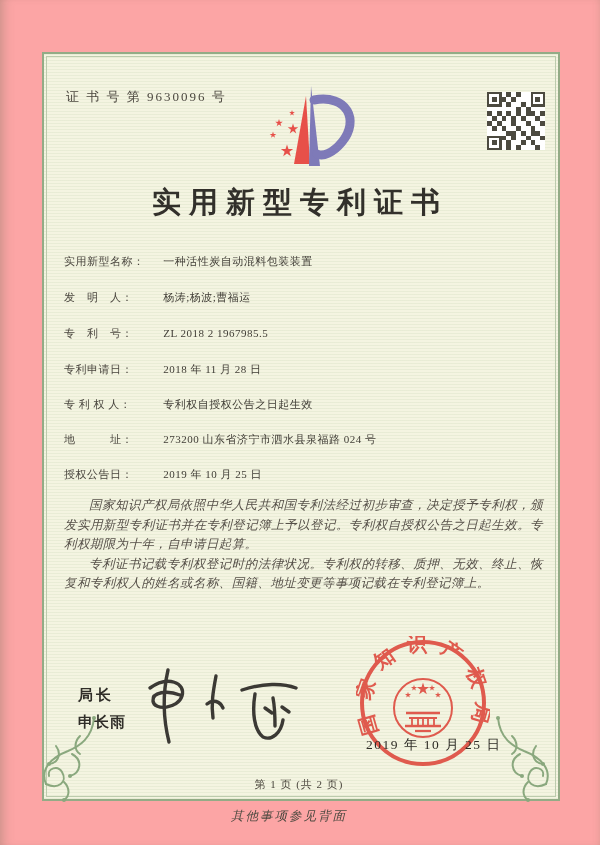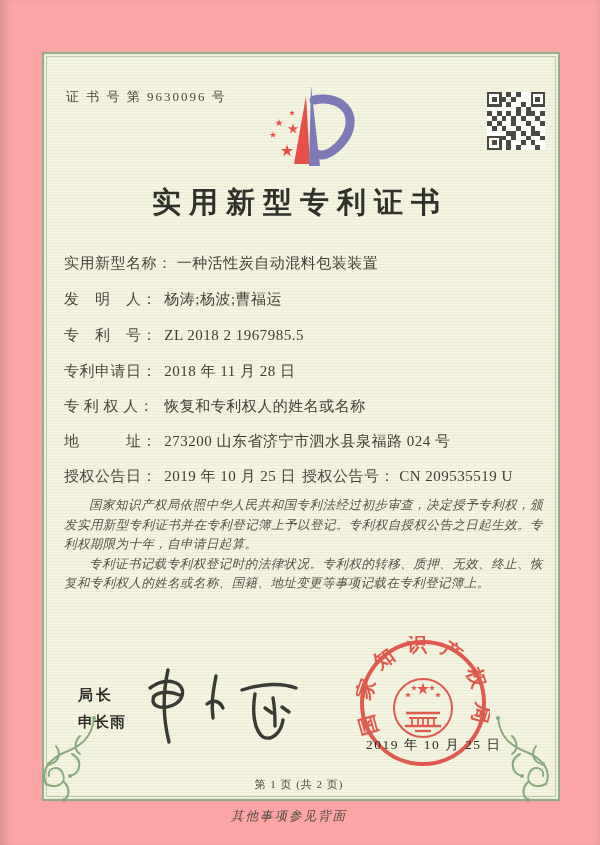--- a/index.html
+++ b/index.html
@@ -30,21 +30,21 @@
   }
   .logo{position:absolute;left:250px;top:80px;}
   .qr{position:absolute;left:487px;top:92px;}
   .title{
     position:absolute;left:0;top:183px;width:600px;text-align:center;
     font-size:29px;font-weight:bold;color:#32302b;letter-spacing:8px;
     font-family:"Liberation Serif","DejaVu Serif",serif;
   }
   .field-row{
     position:absolute;left:64px;width:482px;height:20px;
-    font-size:15px;color:#45423b;letter-spacing:.5px;white-space:nowrap;
+    font-size:11px;color:#45423b;letter-spacing:.5px;white-space:nowrap;
   }
   .flabel{display:inline-block;min-width:96px;color:#4a463f;}
   .fvalue{color:#403d36;}
   .grant-pair2{position:absolute;left:238px;top:0;}
   .paras{
     position:absolute;left:64px;top:496px;width:479px;
     font-size:12.5px;line-height:1.56;color:#565049;
     font-style:italic;text-align:justify;letter-spacing:.4px;
   }
   .paras p{margin:0;text-indent:2em;}
@@ -122,33 +122,29 @@
   <div class="field-row" style="top:326px">
     <span class="flabel">专　利　号：</span>
     <span class="fvalue">ZL 2018 2 1967985.5</span>
   </div>
   <div class="field-row" style="top:362px">
     <span class="flabel">专利申请日：</span>
     <span class="fvalue">2018 年 11 月 28 日</span>
   </div>
   <div class="field-row" style="top:397px">
     <span class="flabel">专 利 权 人：</span>
-    <span class="fvalue">恢复和专利权人的姓名或名称</span>
+    <span class="fvalue">专利权自授权公告之日起生效</span>
   </div>
   <div class="field-row" style="top:432px">
     <span class="flabel">地　　　址：</span>
     <span class="fvalue">273200 山东省济宁市泗水县泉福路 024 号</span>
   </div>
   <div class="field-row" style="top:467px">
     <span class="flabel">授权公告日：</span>
     <span class="fvalue">2019 年 10 月 25 日</span>
-    <span class="grant-pair2">
-      <span class="flabel" style="min-width:0">授权公告号：</span>
-      <span class="fvalue">CN 209535519 U</span>
-    </span>
   </div>
 
   <div class="paras">
     <p>国家知识产权局依照中华人民共和国专利法经过初步审查，决定授予专利权，颁发实用新型专利证书并在专利登记簿上予以登记。专利权自授权公告之日起生效。专利权期限为十年，自申请日起算。</p>
     <p>专利证书记载专利权登记时的法律状况。专利权的转移、质押、无效、终止、恢复和专利权人的姓名或名称、国籍、地址变更等事项记载在专利登记簿上。</p>
   </div>
 
   <div class="signer-title">局长</div>
   <div class="signer-name">申长雨</div>
 

